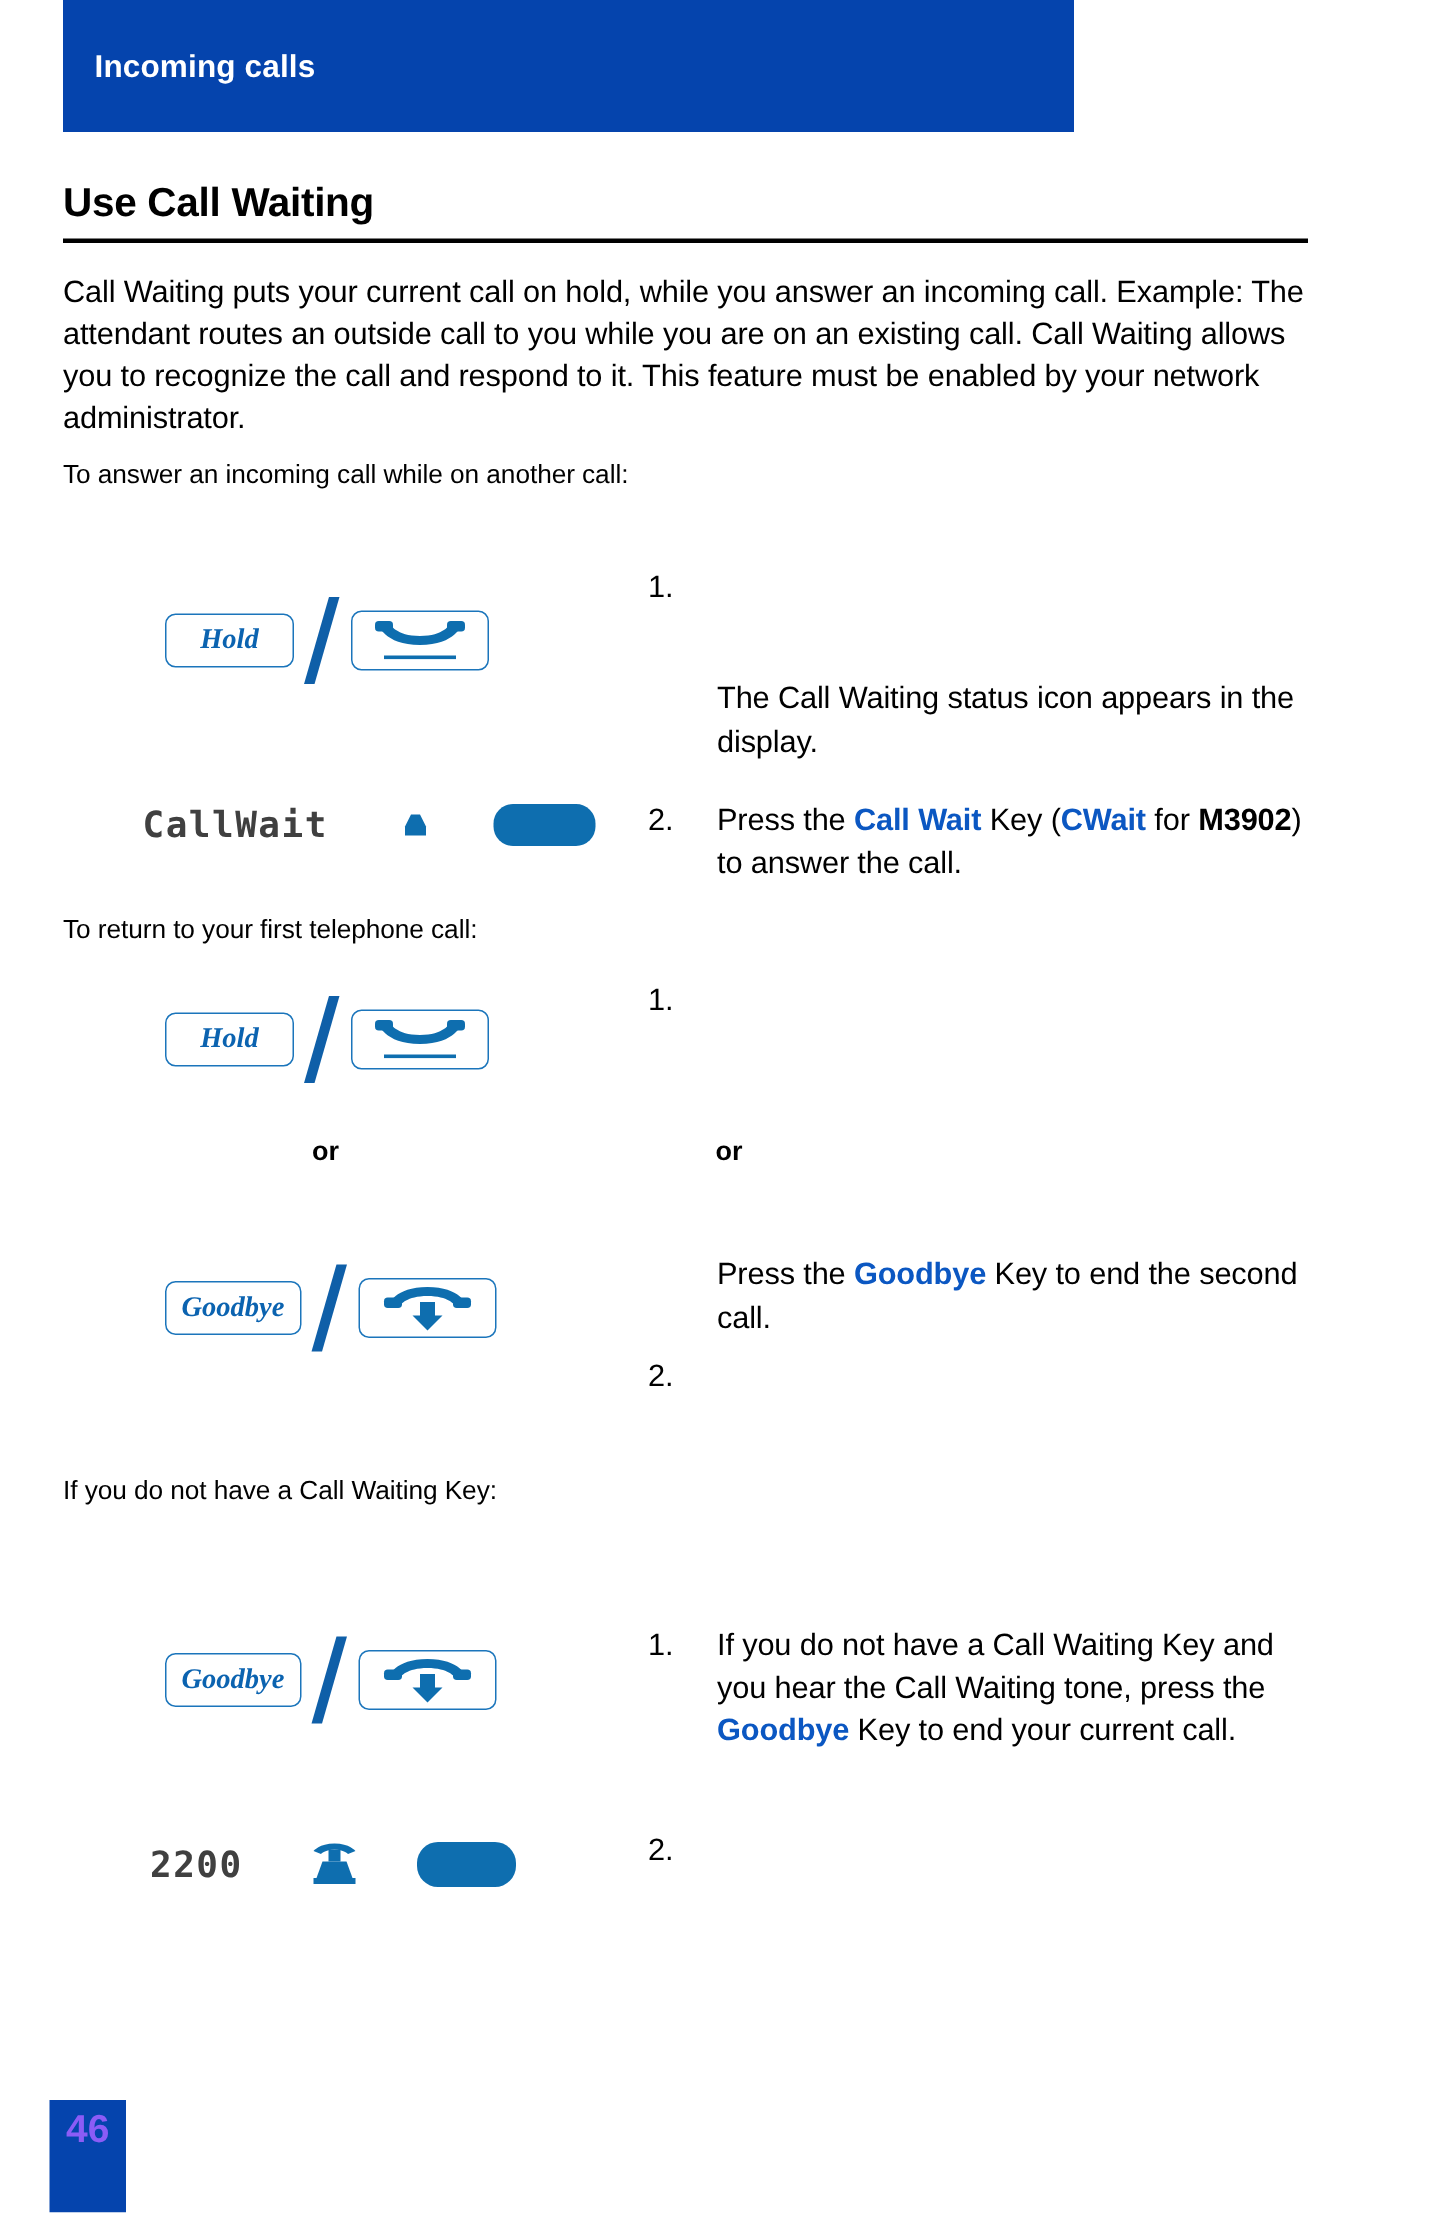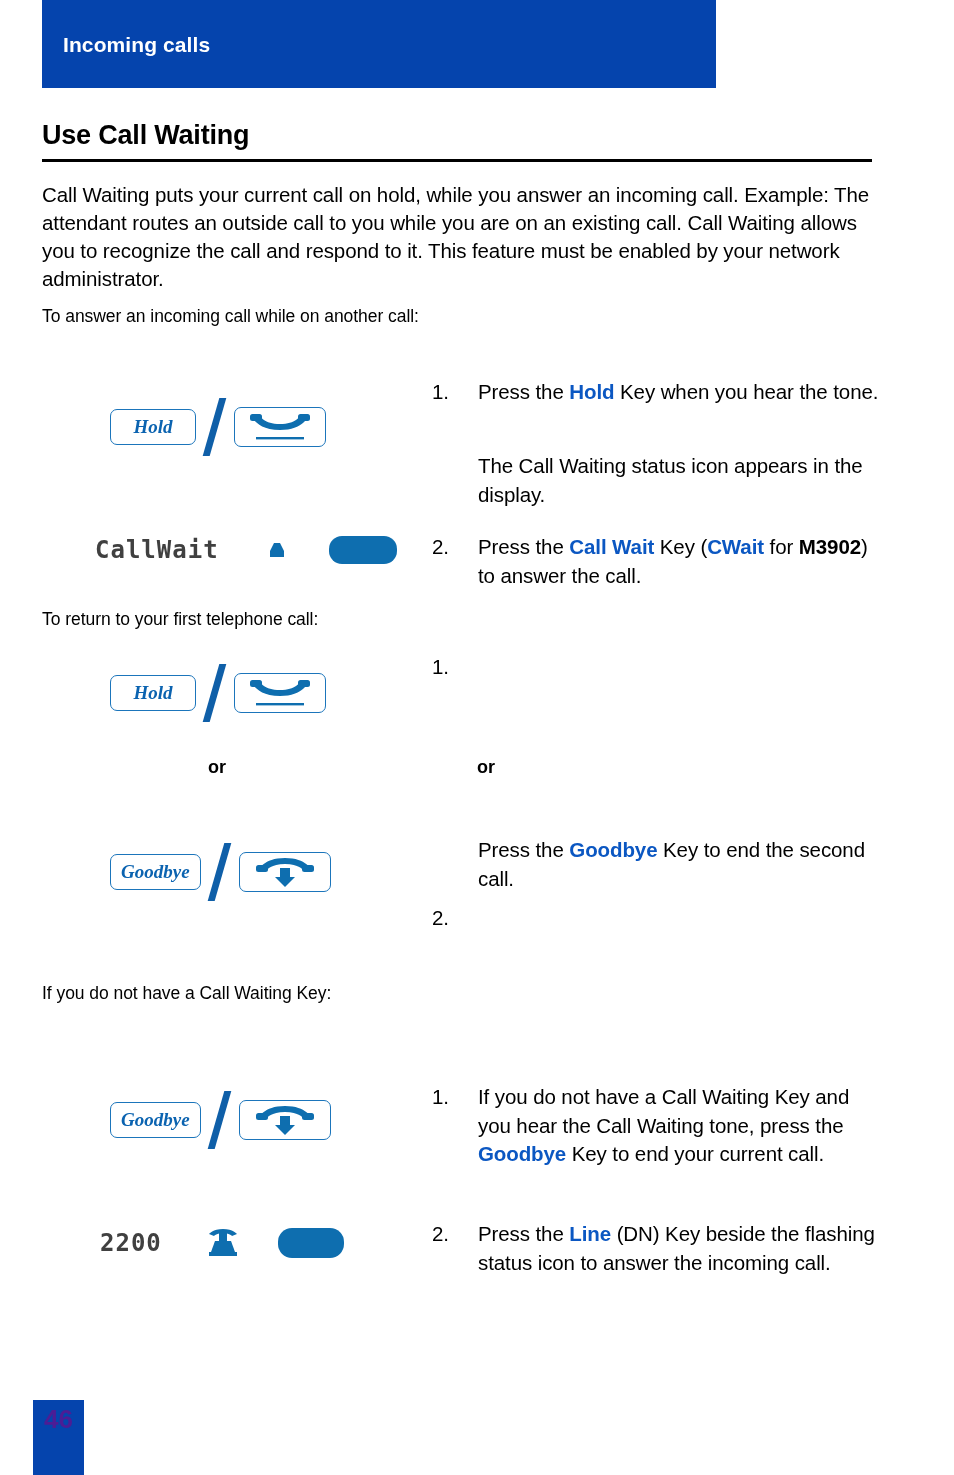--- a/index.html
+++ b/index.html
@@ -215,21 +215,21 @@
     left: 33px;
     top: 1400px;
     width: 51px;
     height: 75px;
     background: #0544AD;
   }
   .page-number {
     position: absolute;
     left: 44px;
     top: 1404px;
-    color: #4c1d95;
+    color: #8b5cf6;
     font-size: 26px;
     font-weight: bold;
   }
 </style>
 </head>
 <body>
 
 <div class="header-bar"></div>
 <div class="header-title">Incoming calls</div>
 
@@ -327,21 +327,20 @@
     <rect x="13" y="5" width="8" height="8" fill="#0E6EAF"></rect>
     <path d="M9 13 L25 13 L29 24 L5 24 Z" fill="#0E6EAF"></path>
     <rect x="3" y="24" width="28" height="4" fill="#0E6EAF"></rect>
   </svg>
   <span class="lcd-gap-b"></span>
   <span class="solid-key wide"></span>
 </div>
 
 <div class="step" id="step-1">
   <span class="step-num">1.</span>
-  <span class="step-body"><span>Press the </span><span class="blue">Hold</span><span> Key when you hear the tone.</span></span>
 </div>
 
 <div class="step no-num" id="step-1b">
   <span class="step-num"></span>
   <span class="step-body"><span>The Call Waiting status icon appears in the display.</span></span>
 </div>
 
 <div class="step" id="step-2">
   <span class="step-num">2.</span>
   <span class="step-body"><span>Press the </span><span class="blue">Call Wait</span><span> Key (</span><span class="blue">CWait</span><span> for </span><span class="bk">M3902</span><span>) to answer the call.</span></span>
@@ -360,17 +359,16 @@
   <span class="step-num">2.</span>
 </div>
 
 <div class="step" id="step-6">
   <span class="step-num">1.</span>
   <span class="step-body"><span>If you do not have a Call Waiting Key and you hear the Call Waiting tone, press the </span><span class="blue">Goodbye</span><span> Key to end your current call.</span></span>
 </div>
 
 <div class="step" id="step-7">
   <span class="step-num">2.</span>
-  <span class="step-body"><span>Press the </span><span class="blue">Line</span><span> (DN) Key beside the flashing status icon to answer the incoming call.</span></span>
 </div>
 
 <div class="page-number-box"></div>
 <div class="page-number">46</div>
 
 </body></html>

